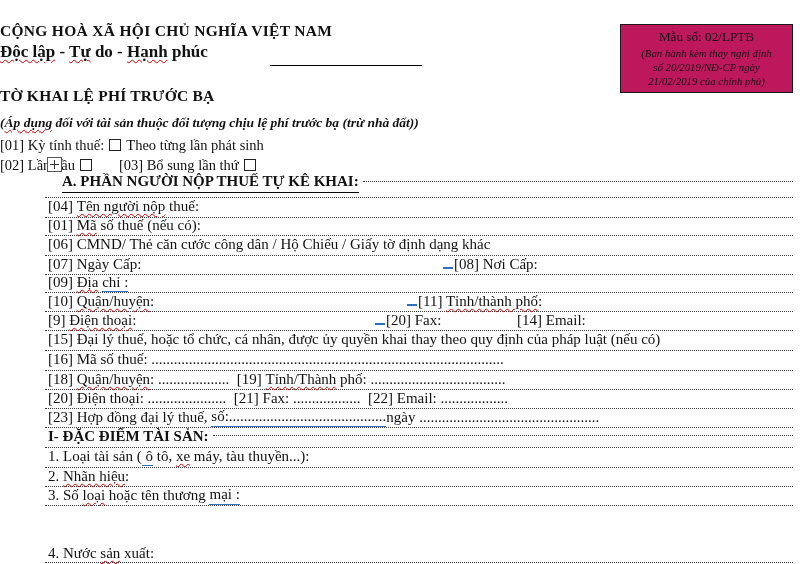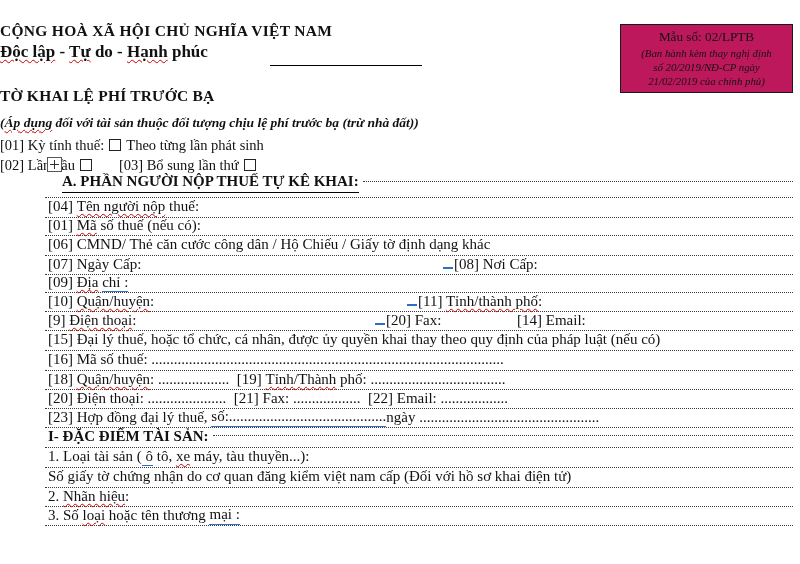--- a/index.html
+++ b/index.html
@@ -113,21 +113,20 @@
 
     <div class="row r19h"><span>[23] Hợp đồng đại lý thuế, </span><span class="bl">số:..........................................</span><span>ngày ................................................</span></div>
 
     <div class="row hI">
       <span>I- ĐẶC ĐIỂM TÀI SẢN:</span>
       <span class="fill"></span>
     </div>
 
     <div class="row r20h"><span>1. Loại tài sản (</span><span class="bl"> ô</span><span> tô, </span><span class="sq">xe</span><span> máy, tàu thuyền...):</span></div>
 
-    <div class="row r20h"><span>Số giấy tờ chứng nhận do cơ quan đăng kiểm việt nam cấp (Đối với hồ sơ khai điện tử)</span></div>
 
     <div class="row r19h"><span>2. </span><span class="sq">Nhãn hiệu</span><span>:</span></div>
 
     <div class="row r19h"><span>3. Số </span><span class="sq">loại</span><span> hoặc tên thương </span><span class="bl">mại :</span></div>
 
     <div class="row r17h"><span>4. Nước </span><span class="sq">sản</span><span> xuất:</span></div>
 
     <div class="row l5row"><span>5. Năm sản xuất:</span></div>
 
   </div>

